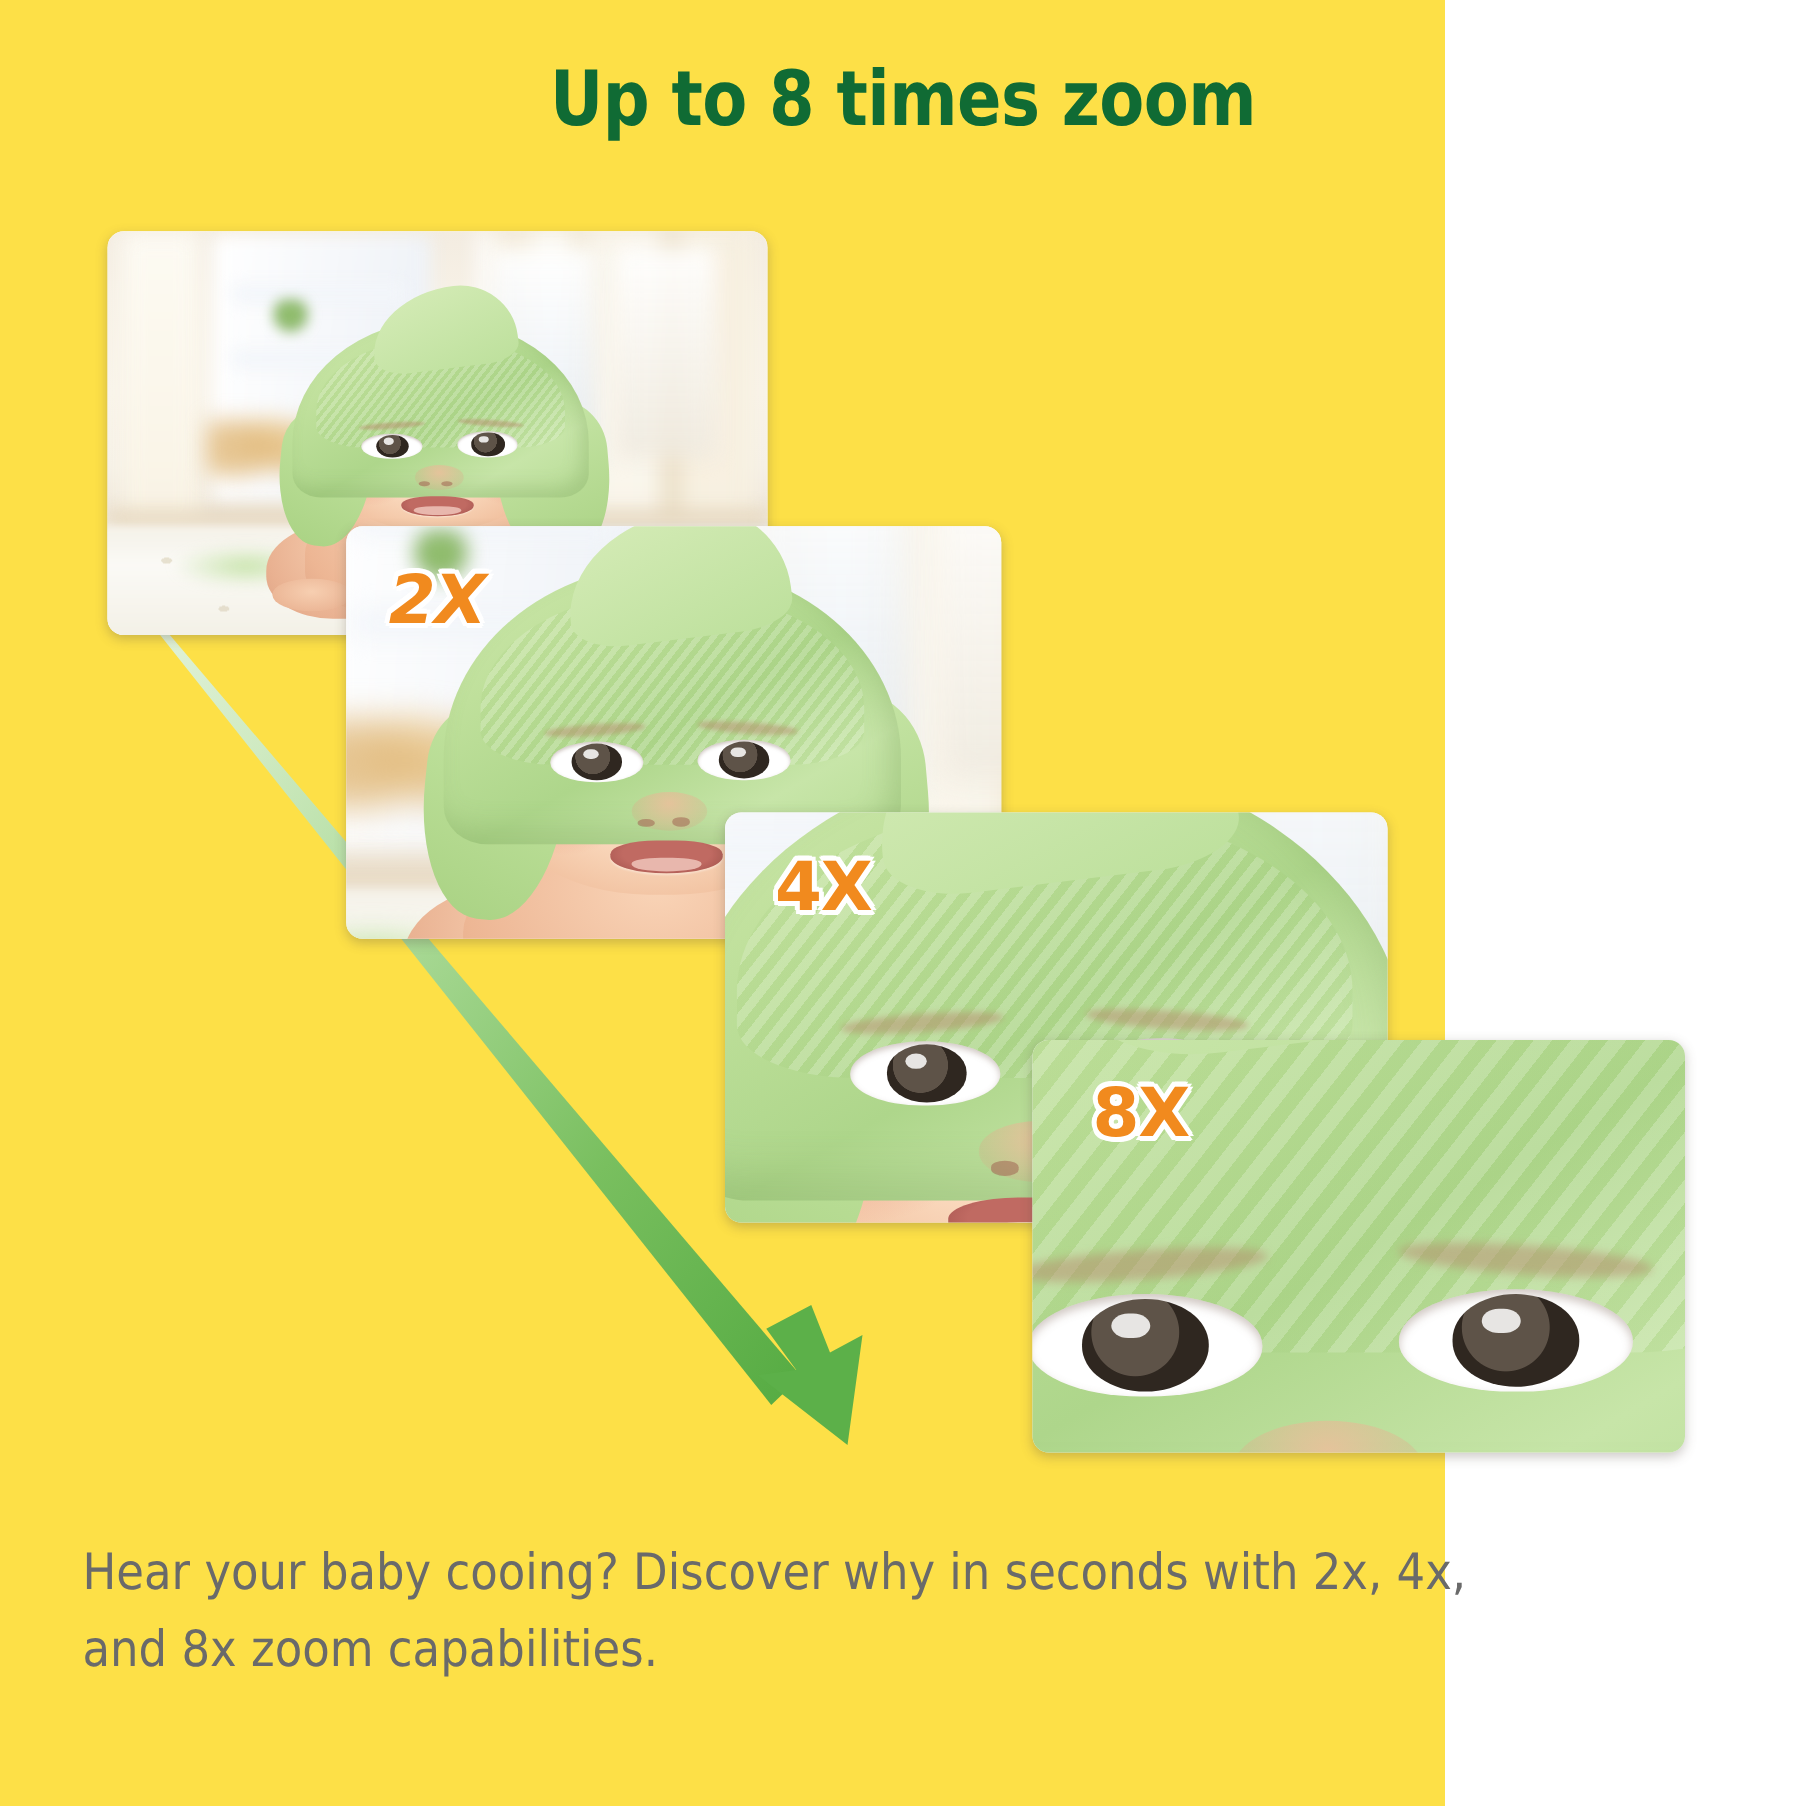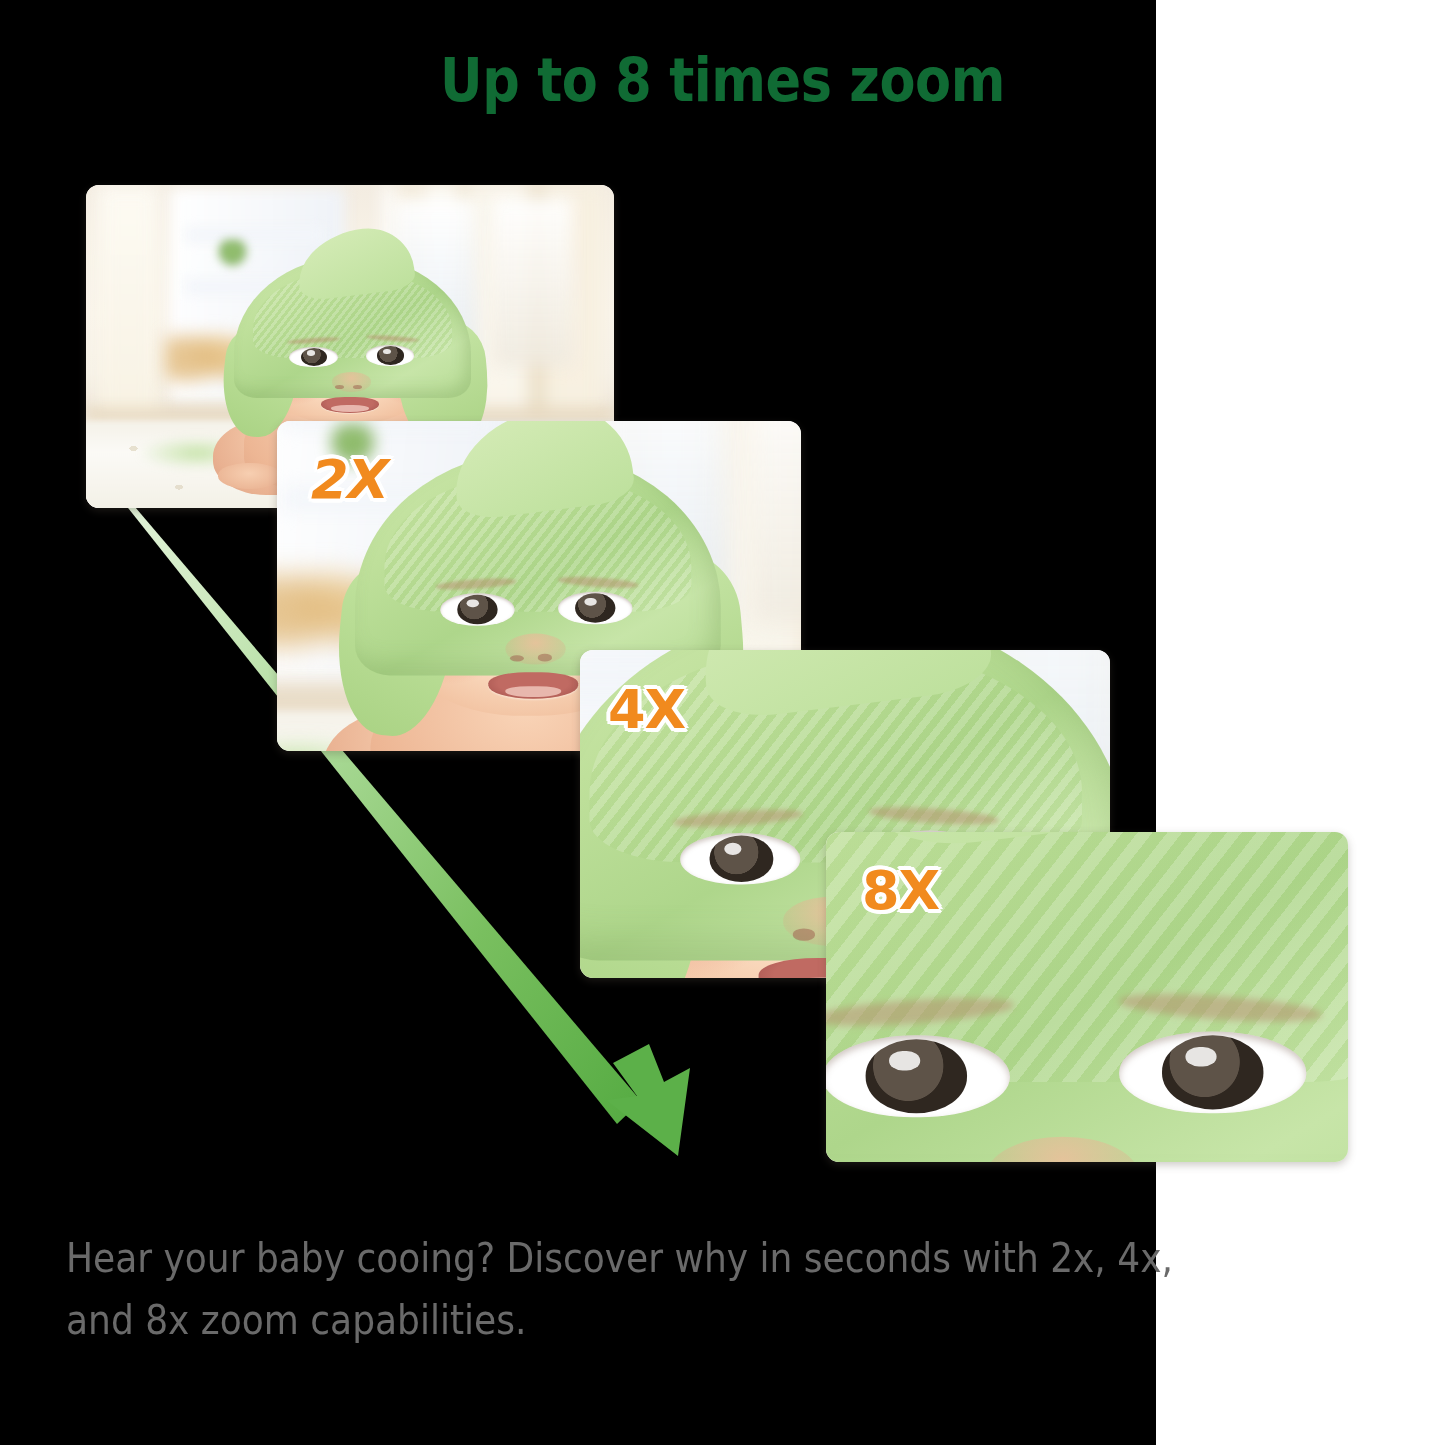--- a/index.html
+++ b/index.html
@@ -10,21 +10,21 @@
   body {
     width: 1445px;
     height: 1445px;
     font-family: "Liberation Sans", sans-serif;
     overflow: hidden;
   }
   #stage {
     position: relative;
     width: 1156px;
     height: 1445px;
-    background: #000000;
+    background: #fde047;
   }
 
   
   .headline {
     position: absolute;
     left: 0;
     top: 44px;
     width: 1445px;
     text-align: center;
     color: #106b34;
@@ -530,21 +530,21 @@
           <div class="eye right">
               <div class="iris"></div>
             </div>
           <div class="nose"></div>
           <div class="nostril-l"></div>
           <div class="nostril-r"></div>
           <div class="mouth"></div>
         </div>
       </div>
     </div>
-    <div class="zoom-badge" style="left:28px; top:33px;">4X</div>
+    <div class="zoom-badge" style="left:40px; top:33px;">4X</div>
   </div>
 
   <div class="photo-card" id="card4" style="left:826px; top:832px; width:522px; height:330px;">
     <div class="scene">
       <div class="scene-inner" style="transform: scale(3.9);">
         <div class="bg-room"></div>
 
         <div class="win-panel"></div>
 
         <div class="door-right"></div>
@@ -565,18 +565,18 @@
               <div class="iris"></div>
             </div>
           <div class="eye right">
               <div class="iris"></div>
             </div>
           <div class="nose"></div>
 
         </div>
       </div>
     </div>
-    <div class="zoom-badge" style="left:36px; top:32px;">8X</div>
+    <div class="zoom-badge" style="left:48px; top:32px;">8X</div>
   </div>
 
   <div class="caption">Hear your baby cooing? Discover why in seconds with 2x, 4x, and 8x zoom capabilities.</div>
 
 </div>
 
 </body></html>

